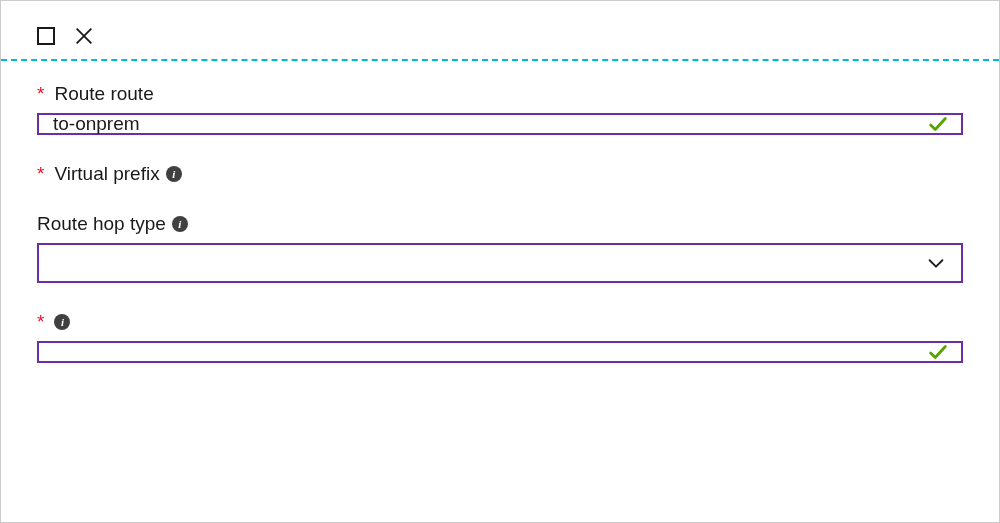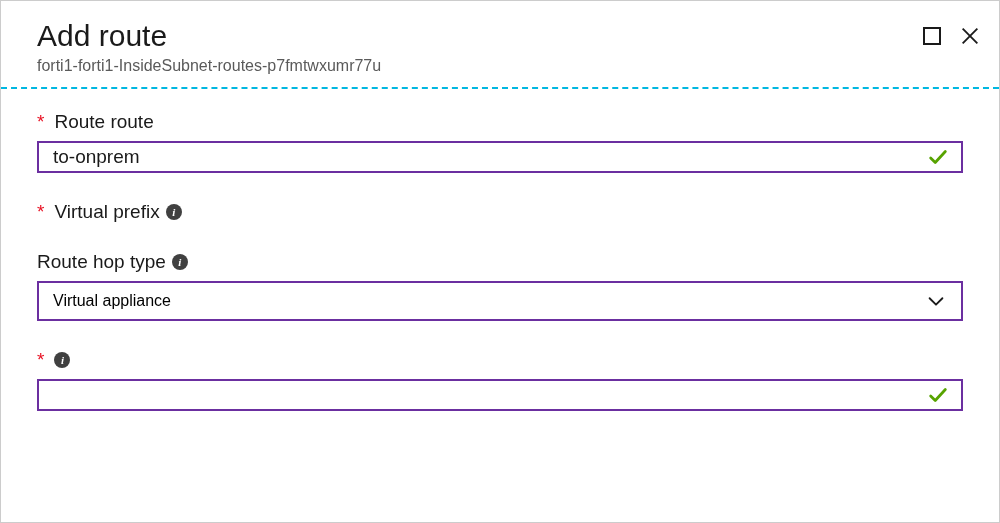--- a/index.html
+++ b/index.html
@@ -87,21 +87,21 @@
       color: #ffffff;
       font-size: 11px;
       font-weight: bold;
       font-style: italic;
       font-family: Georgia, serif;
       cursor: pointer;
     }
     .input-wrap {
       position: relative;
       border: 2px solid #6b2fa0;
-      height: 32px;
+      height: 22px;
       display: flex;
       align-items: center;
       padding: 0 14px;
     }
     .input-wrap input {
       border: none;
       outline: none;
       width: 100%;
       font-size: 19px;
       font-family: inherit;
@@ -137,24 +137,20 @@
       height: 22px;
       color: #1a1a1a;
       pointer-events: none;
     }
   </style>
 </head>
 <body>
 
 <div class="header">
   <div class="header-row">
-    <div>
-      <h1 class="title">Add route</h1>
-      <div class="subtitle">forti1-forti1-InsideSubnet-routes-p7fmtwxumr77u</div>
-    </div>
     <div class="header-icons">
       <div class="icon-square"></div>
       <svg class="icon-close" viewBox="0 0 24 24" fill="none" stroke="currentColor" stroke-width="2">
         <line x1="4" y1="4" x2="20" y2="20"></line>
         <line x1="20" y1="4" x2="4" y2="20"></line>
       </svg>
     </div>
   </div>
 </div>
 
@@ -182,21 +178,20 @@
       <span class="info-icon">i</span>
     </div>
   </div>
 
   <div class="form-group">
     <div class="form-label">
       <span>Route hop type</span>
       <span class="info-icon">i</span>
     </div>
     <div class="select-wrap">
-      <span class="value-text">Virtual appliance</span>
       <svg class="chevron-icon" viewBox="0 0 24 24" fill="none" stroke="currentColor" stroke-width="2" stroke-linecap="round" stroke-linejoin="round">
         <polyline points="5,9 12,16 19,9"></polyline>
       </svg>
     </div>
   </div>
 
   <div class="form-group">
     <div class="form-label">
       <span class="required">*</span>
       <span class="info-icon">i</span>

